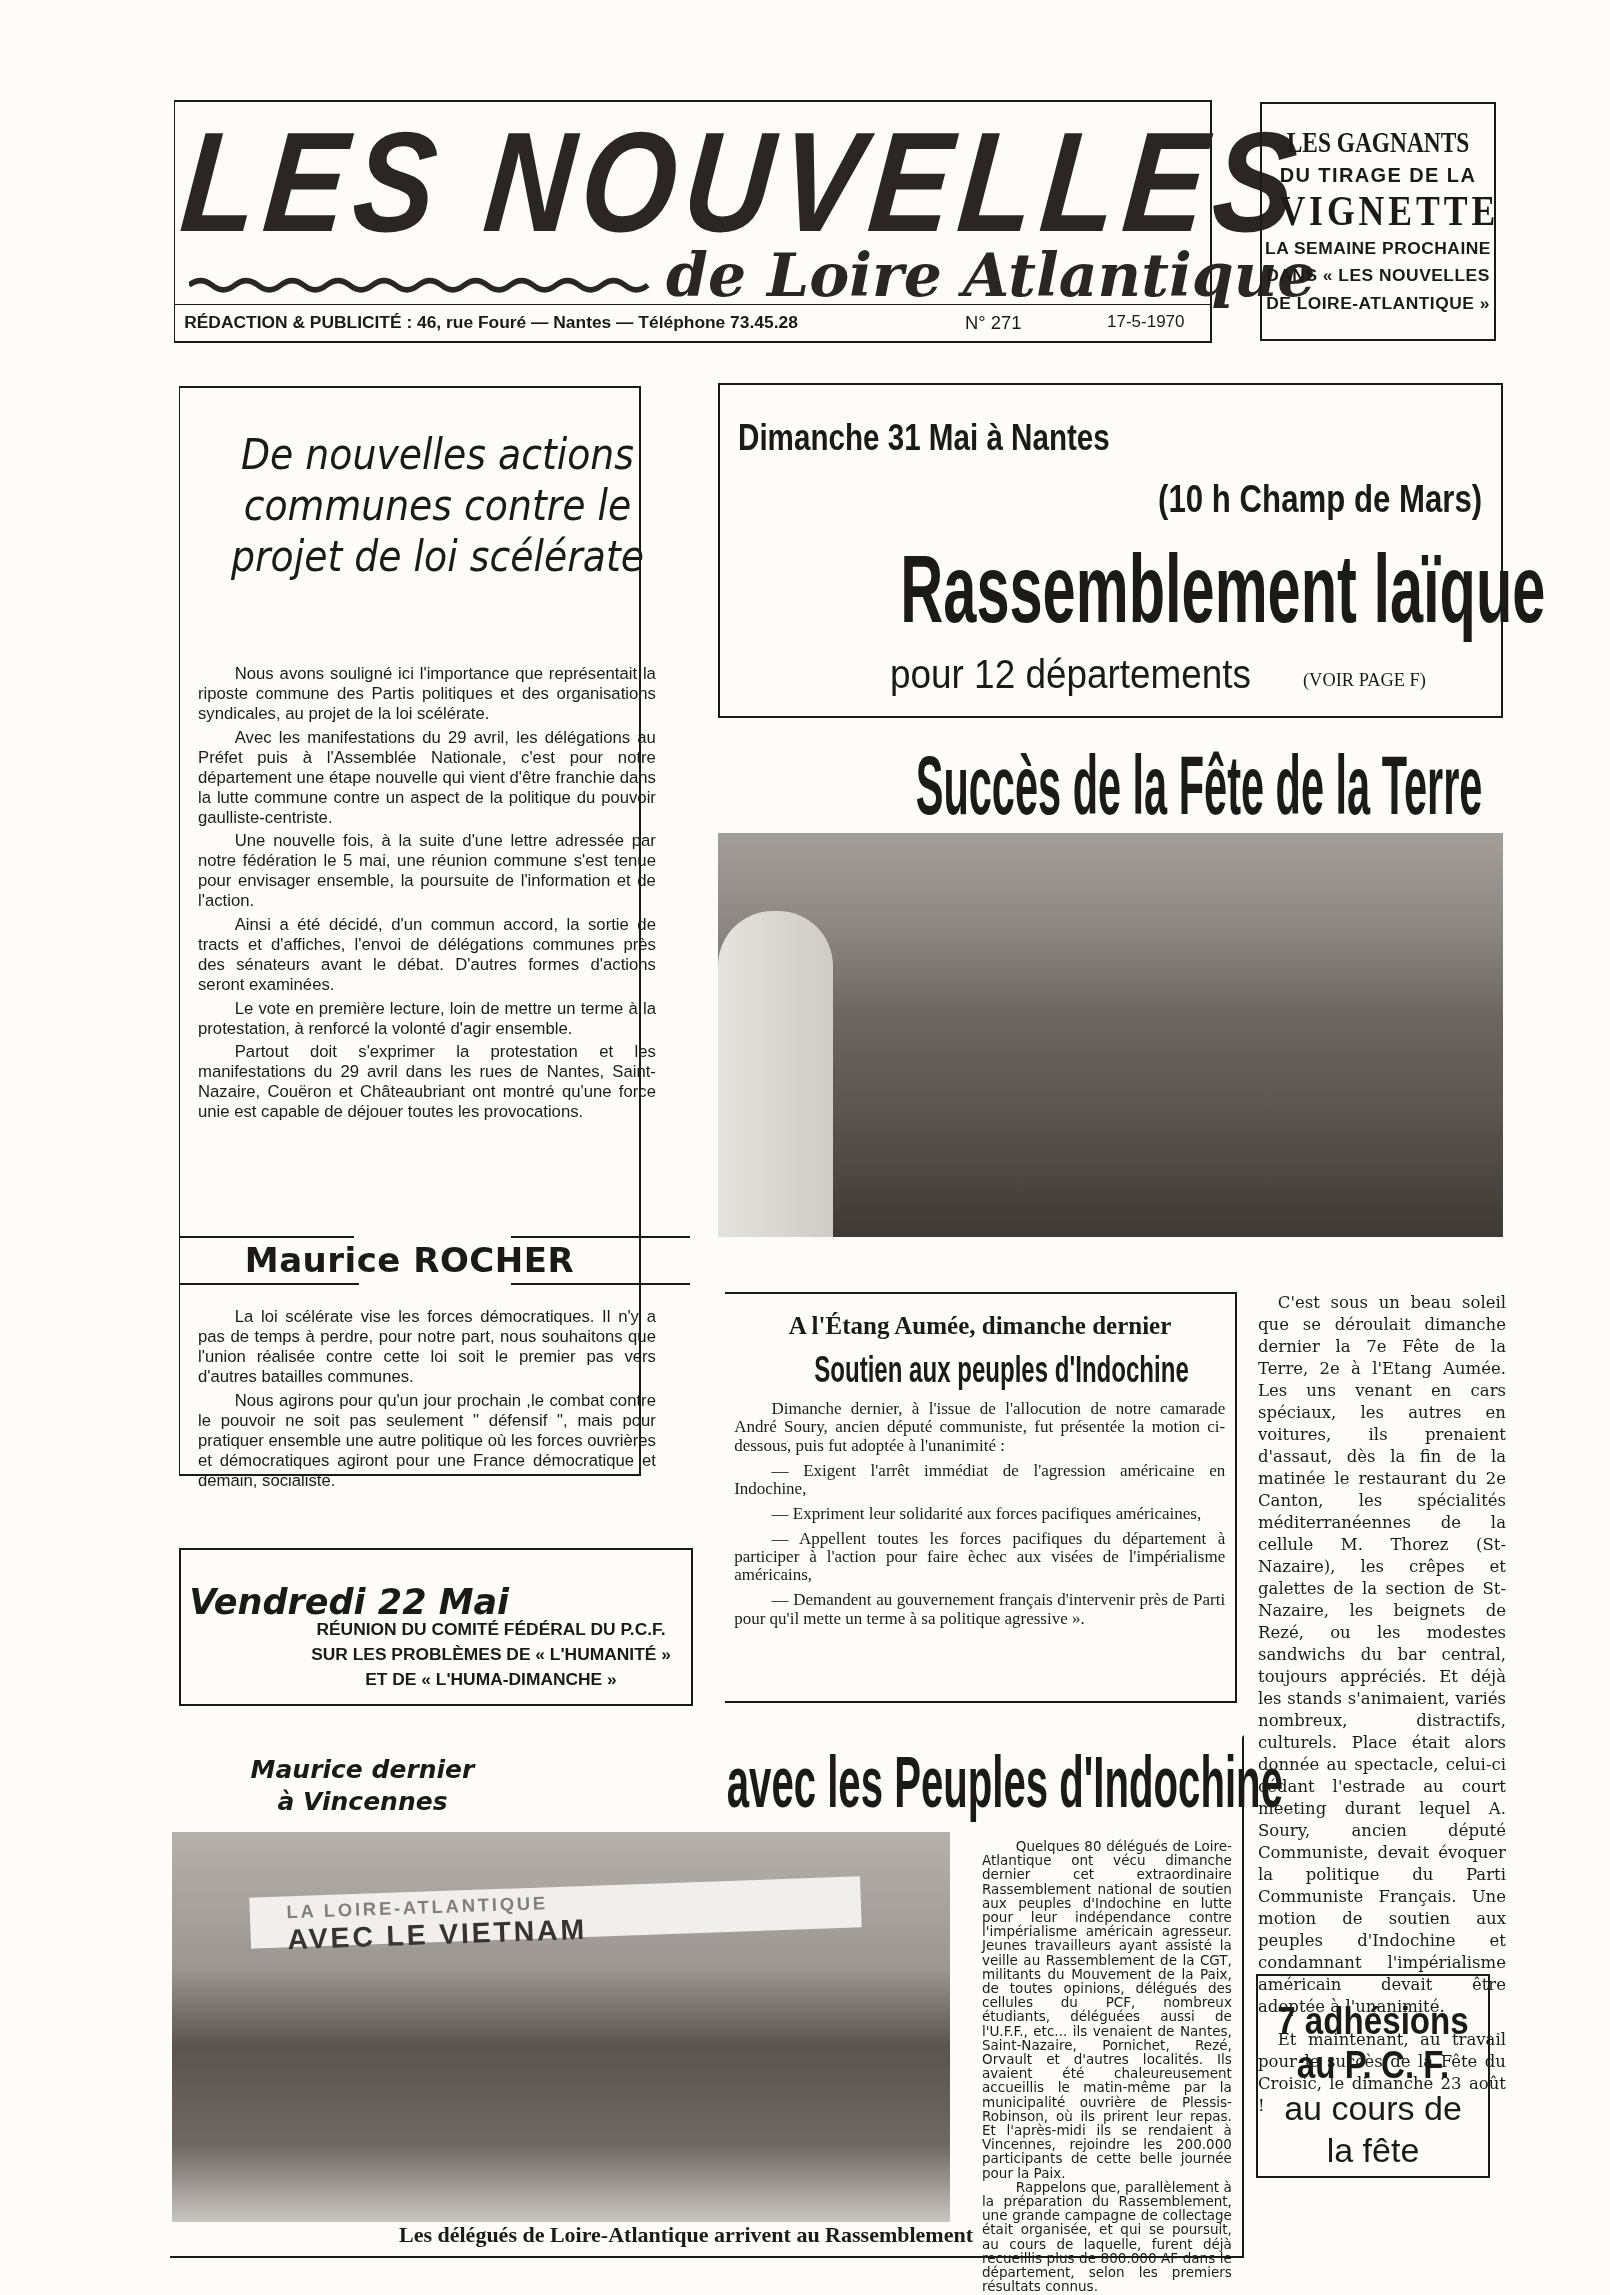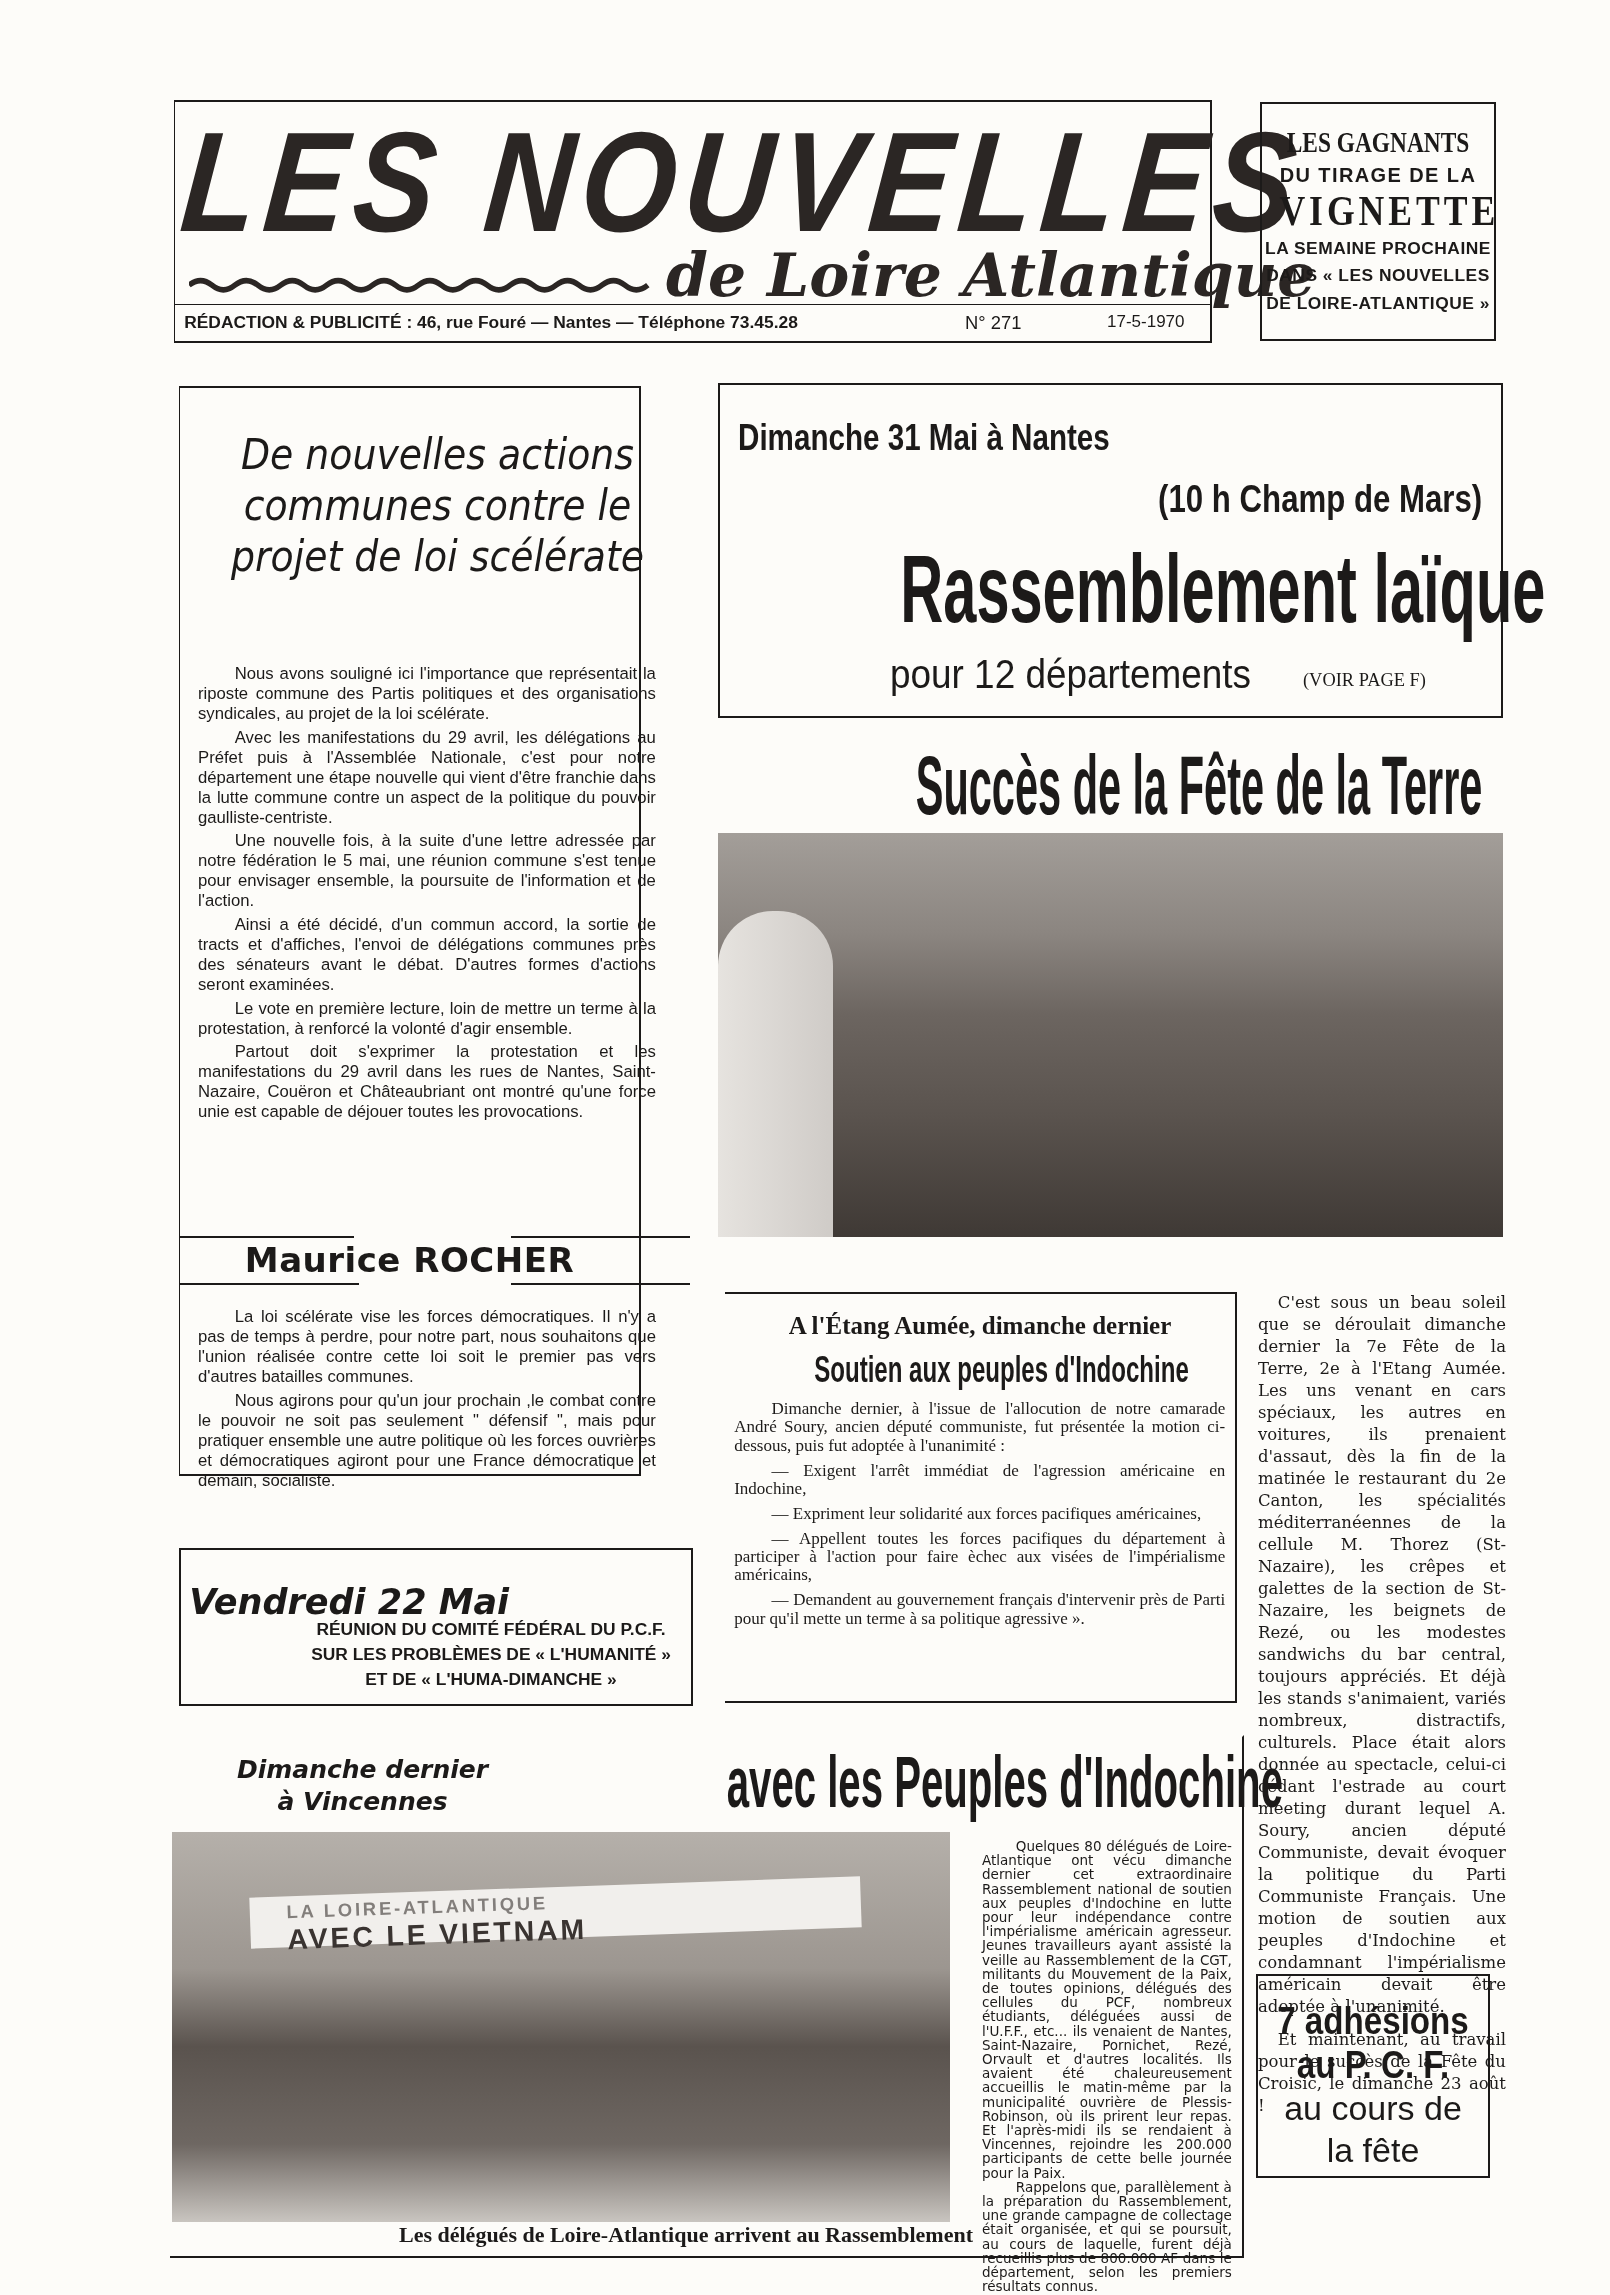--- a/index.html
+++ b/index.html
@@ -175,21 +175,21 @@
   <div id="adh-1">7 adhésions</div>
   <div id="adh-2">au P. C. F.</div>
   <div id="adh-3">
     <div>au cours de</div>
     <div>la fête</div>
   </div>
 </div>
 
 <div id="vinc-frame" class="abs"></div>
 <div id="vinc-kicker" class="abs">
-  <div>Dimanche dernier</div>
+  <div>Maurice dernier</div>
   <div>à Vincennes</div>
 </div>
 <div id="vinc-headline" class="abs">avec les Peuples d'Indochine</div>
 <div id="vinc-photo" class="abs photo">
   <div id="banner" class="abs"></div>
   <div id="banner-text" class="abs">
     <div style="font-size:18.4px;opacity:.6;">LA LOIRE-ATLANTIQUE</div>
     <div>AVEC LE VIETNAM</div>
   </div>
 </div>

